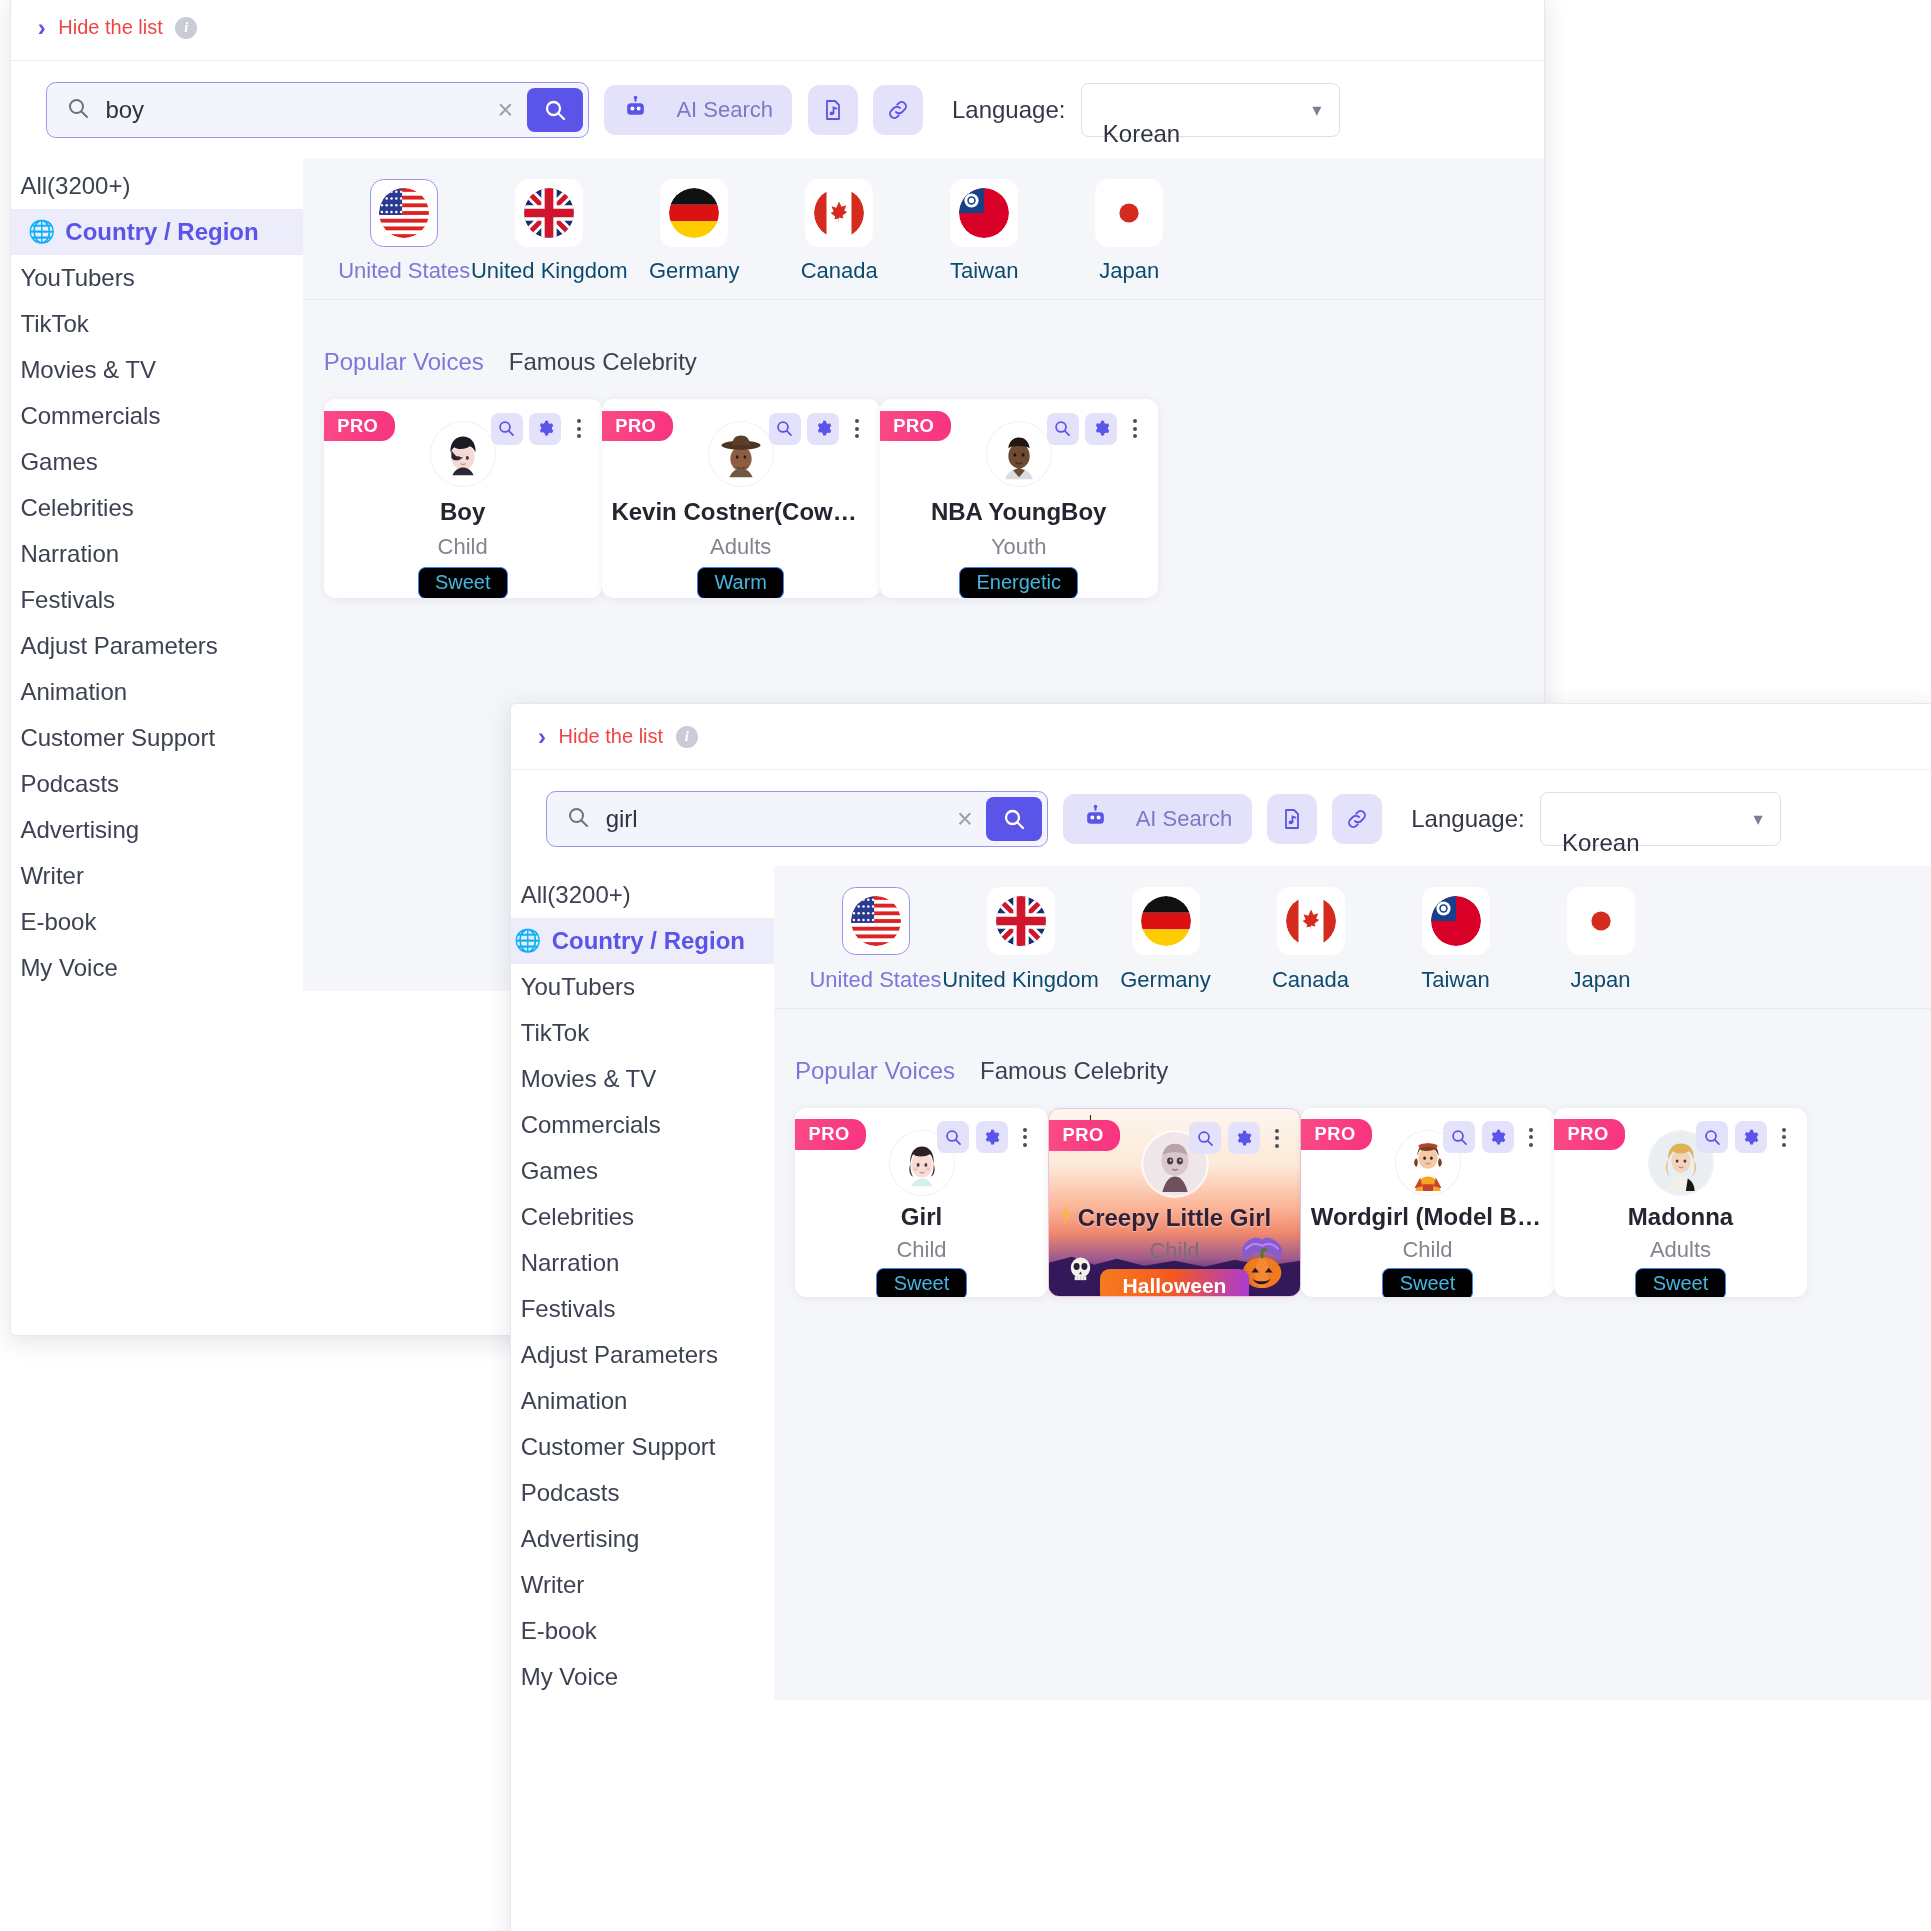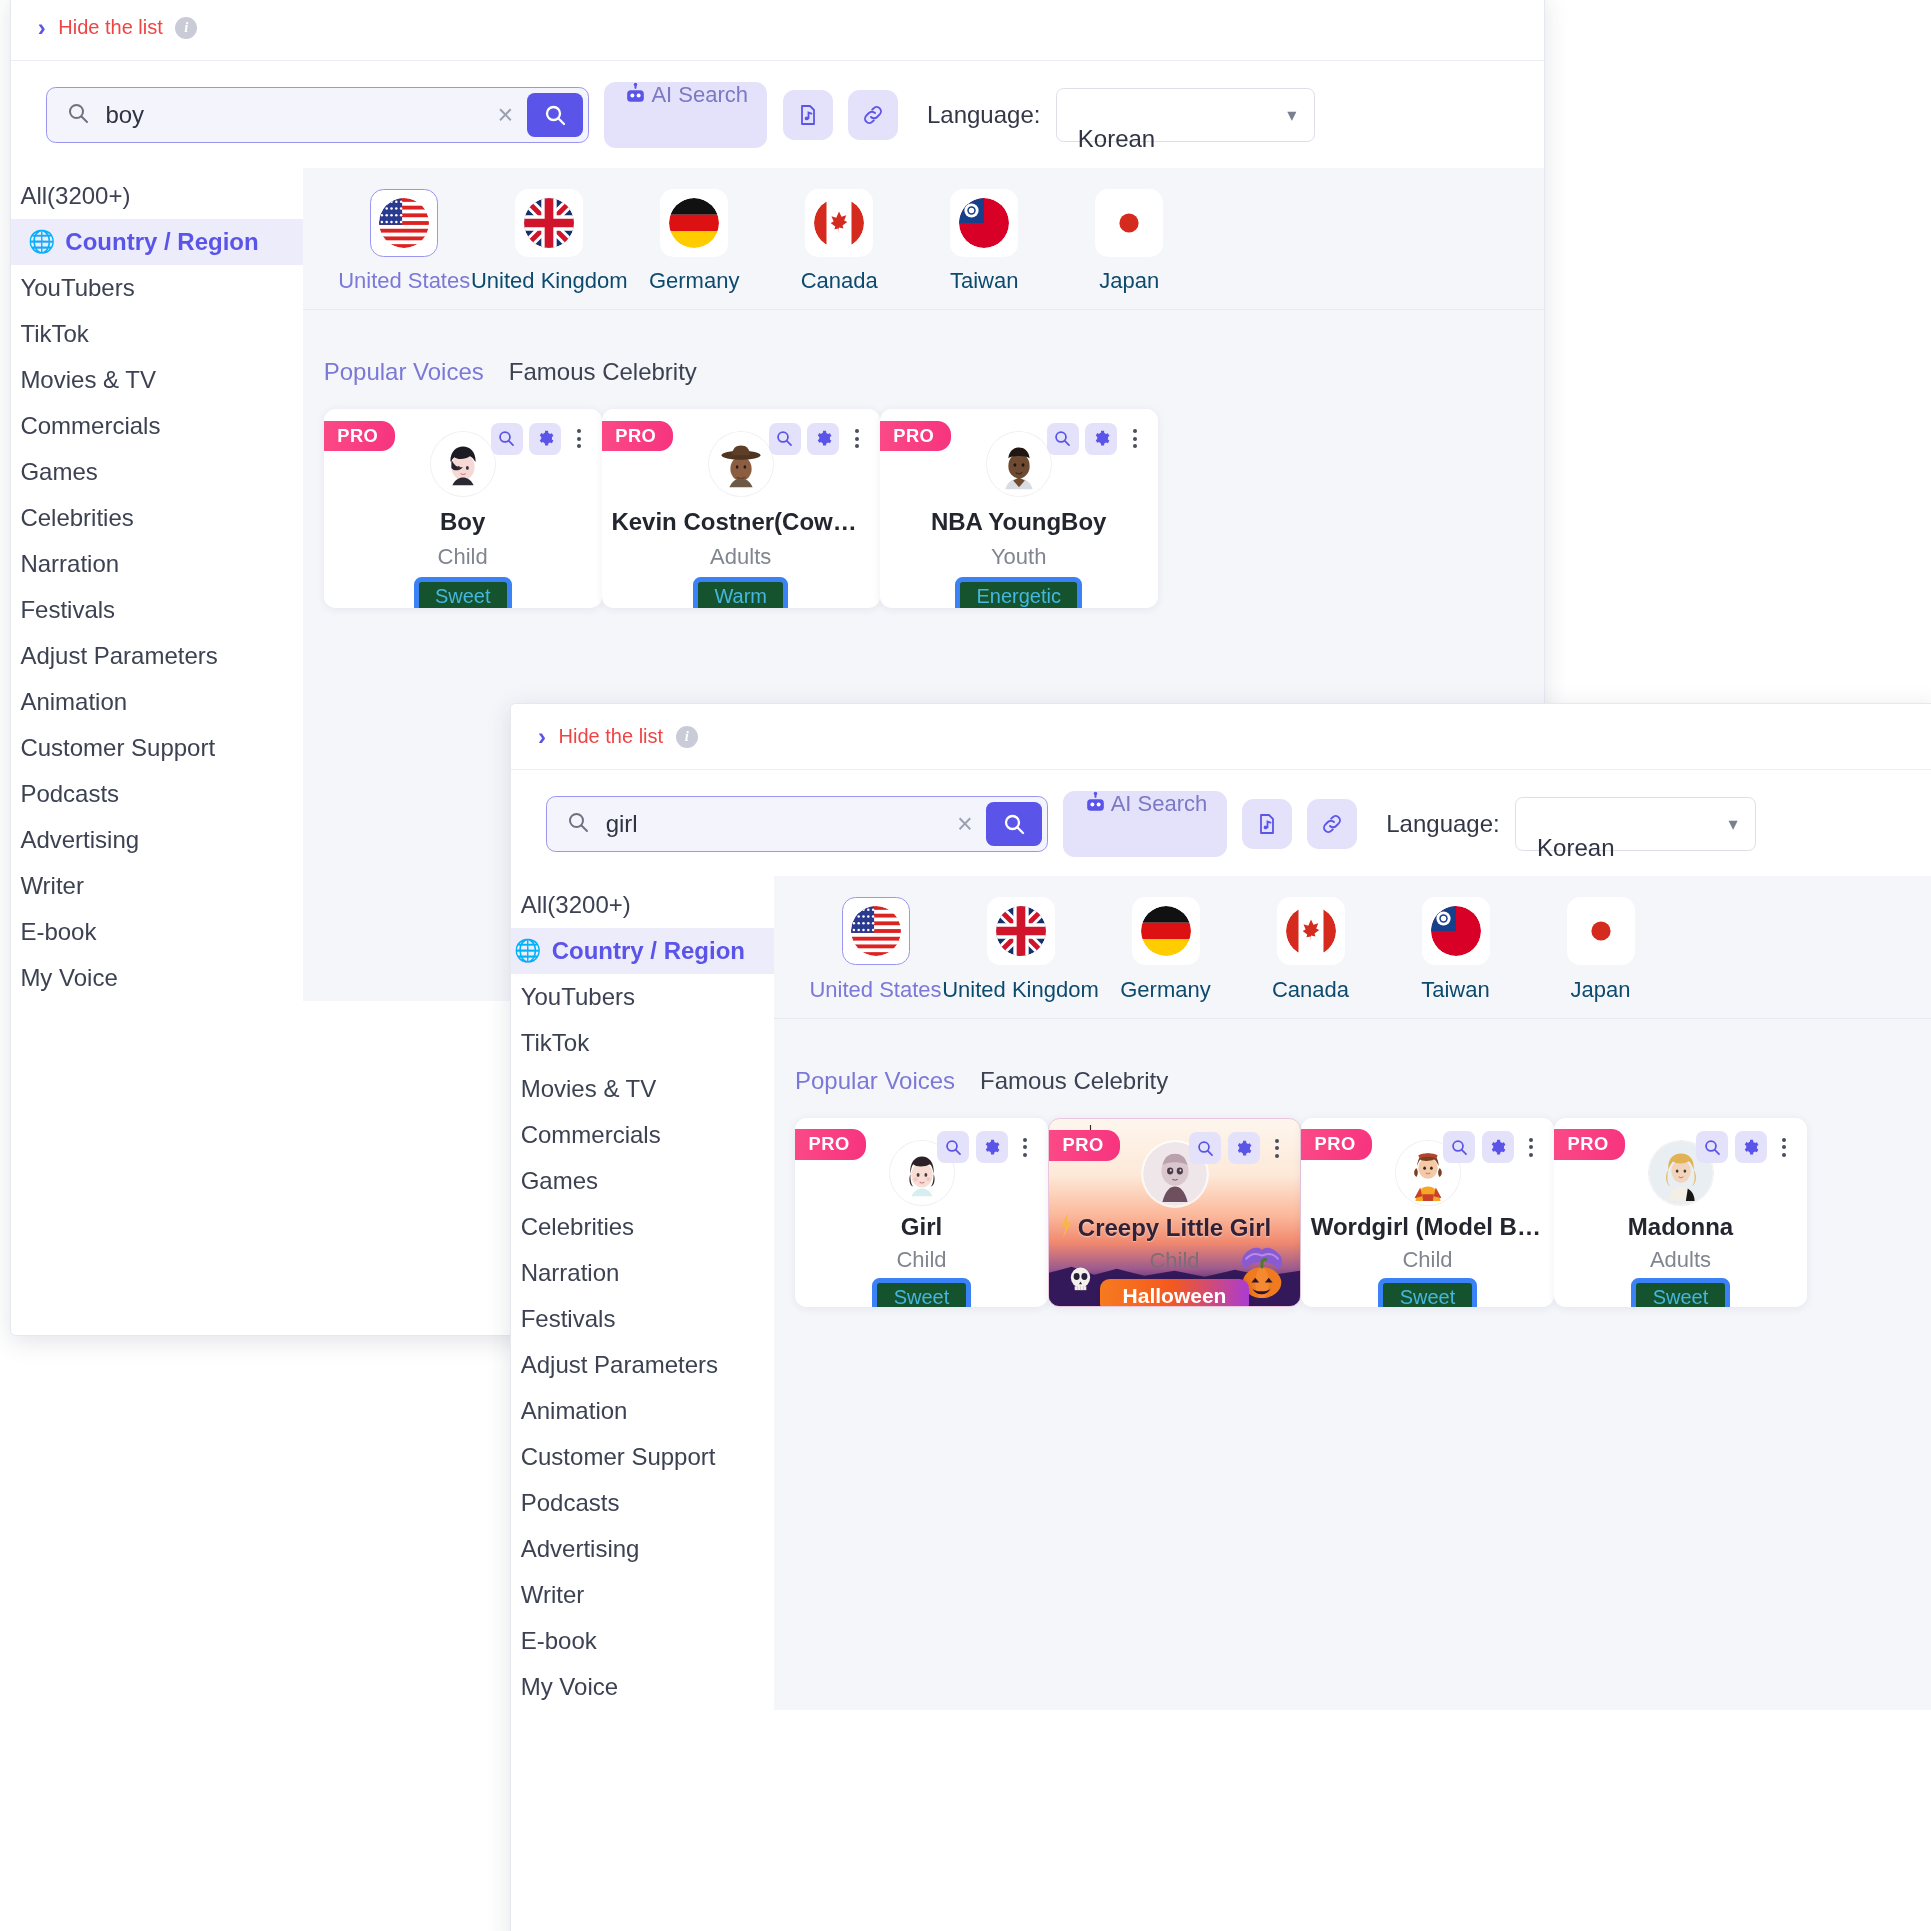--- a/index.html
+++ b/index.html
@@ -60,22 +60,22 @@
   .searchbox .clear {
     color: #9aa0ad; font-size: 27px; margin-right: 13.5px; cursor: pointer;
     line-height: 1;
   }
   .go-btn {
     width: 56px; height: 44px; margin-right: 4.8px; border-radius: 7.7px;
     background: #5b54e8; display: flex; align-items: center; justify-content: center;
     border: 0; cursor: pointer; flex: 0 0 auto;
   }
   .ai-btn {
-    display: flex; align-items: flex-start; gap: 3px;
-    height: 66px; padding: 0 19.3px; border-radius: 11.6px;
+    display: flex; align-items: center; gap: 28px;
+    height: 50px; padding: 0 19.3px; border-radius: 11.6px;
     background: #e4e2fb; border: 0; cursor: pointer;
     color: #7b78c4; font-size: 22px; font-family: "Liberation Sans", sans-serif;
     white-space: nowrap;
   }
   .icon-btn {
     width: 50px; height: 50px; border-radius: 11.6px;
     background: #e4e2fb; display: flex; align-items: center; justify-content: center;
     border: 0; cursor: pointer; flex: 0 0 auto;
   }
   .lang-label { font-size: 24px; color: #343846; white-space: nowrap; margin-left: 13.5px; }
@@ -182,22 +182,22 @@
     text-align: center; font-size: 24px; font-weight: 700; color: #23262f;
     padding: 0 9.7px; white-space: nowrap; overflow: hidden; text-overflow: ellipsis;
   }
   .card-age {
     position: absolute; left: 0; right: 0; top: 135px;
     text-align: center; font-size: 22px; color: #80858f;
   }
   .card-tagwrap { position: absolute; left: 0; right: 0; top: 168px; text-align: center; }
   .p2 .card-name { top: 95px; } .p2 .card-age { top: 129px; } .p2 .card-tagwrap { top: 160px; }
   .tag-pill {
-    display: inline-block; border: 5px solid #3b82f6; border-radius: 7.7px;
-    color: #45b6e0; font-size: 20px; padding: 2.9px 16.4px 3.9px; background: #14532d;
+    display: inline-block; border: 1px solid #3b82f6; border-radius: 7.7px;
+    color: #45b6e0; font-size: 20px; padding: 2.9px 16.4px 3.9px; background: #000000;
   }
 
   
   .vcard.halloween {
     background:
       linear-gradient(180deg,
         #fdf6ee 0%, #fde9d8 30%, #fbb79a 52%,
         #f0896f 66%, #9e5b8e 80%, #4a2768 90%, #2d1647 100%);
     border: 1px solid #e9c6dc;
   }

